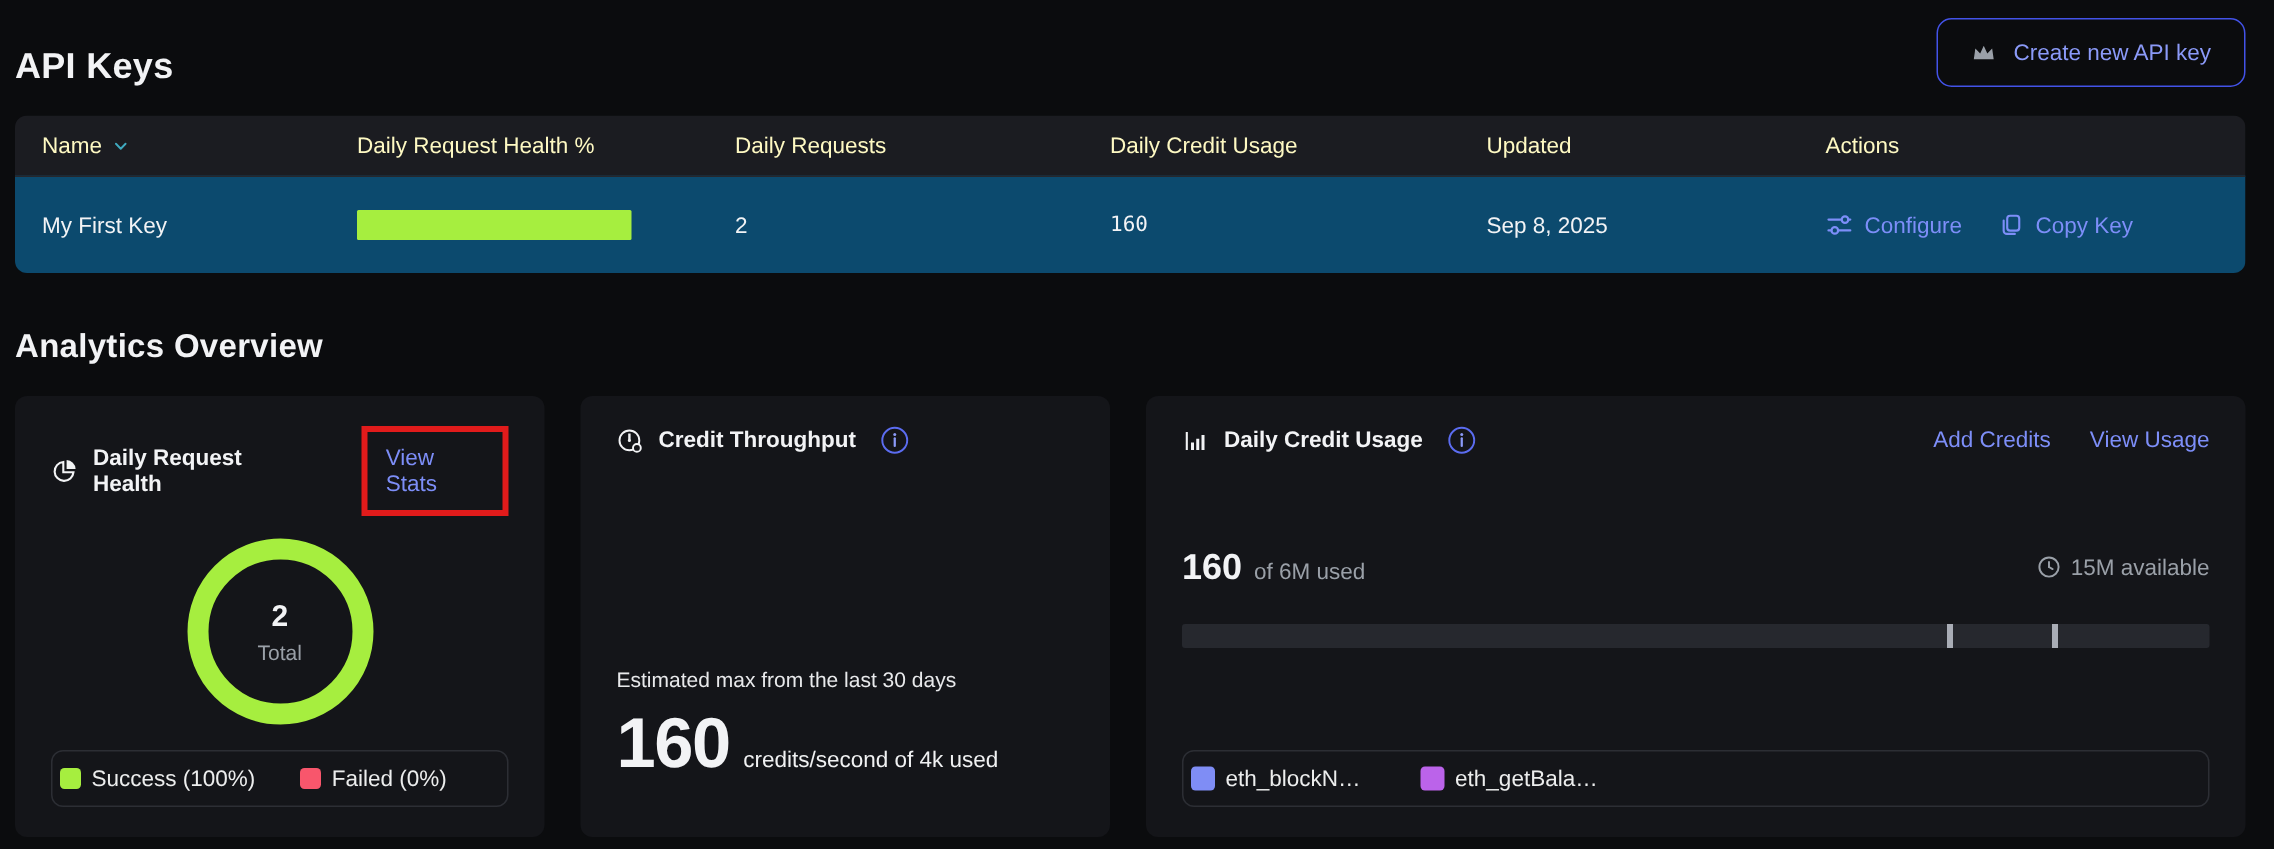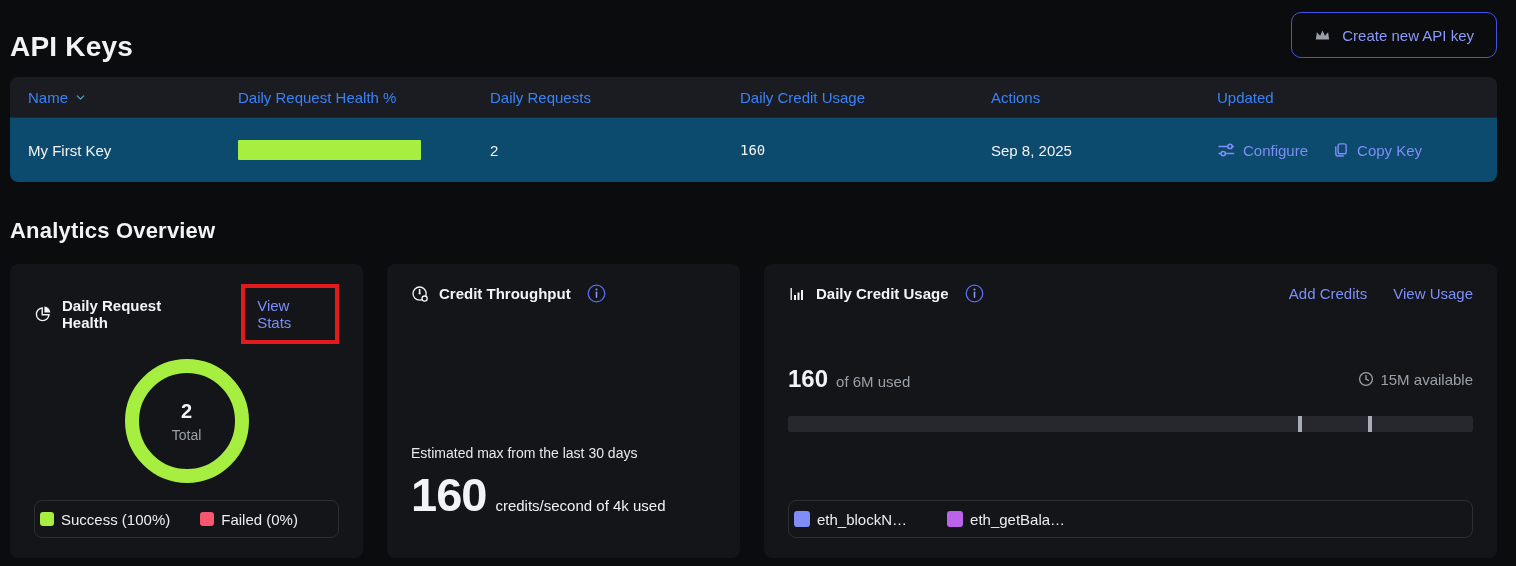--- a/index.html
+++ b/index.html
@@ -7,37 +7,37 @@
   body {
     width: 1516px; height: 566px;
     font-family: "Liberation Sans", sans-serif;
     color: #f2f3f5;
     overflow: hidden;
   }
   .page { padding: 0 19px 0 10px; position: relative; }
 
   
   .top-header { position: relative; height: 72px; }
-  .page-title { font-size: 28px; font-weight: 700; letter-spacing: .2px; padding-top: 31px; }
+  .page-title { font-size: 24px; font-weight: 700; letter-spacing: .2px; padding-top: 31px; }
   .create-btn {
     position: absolute; top: 12px; right: 0;
     height: 46px; padding: 0 22px;
     display: flex; align-items: center; gap: 11px;
     background: transparent; border: 1px solid #4353e8; border-radius: 10px;
     color: #8b9af8; font-size: 15px; font-family: inherit; cursor: pointer;
   }
 
   
   .api-table { border-radius: 8px; overflow: hidden; margin-top: 5px; }
   .thead, .trow {
     display: grid;
     grid-template-columns: 210px 252px 250px 251px 226px 1fr;
     align-items: center;
   }
-  .thead { background: #1b1c21; height: 40px; font-size: 15px; font-weight: 500; color: #3b82f6; }
+  .thead { background: #1b1c21; height: 40px; font-size: 15px; font-weight: 500; color: #fef9c3; }
   .trow  { background: #0c4a6e; height: 65px; font-size: 15px; border-top: 1px solid #26272c; }
   .cell { padding-left: 18px; display: flex; align-items: center; gap: 7px; }
   .health-track { width: 183px; height: 20px; }
   .health-fill { height: 100%; border-radius: 1px; }
   .mono { font-family: "DejaVu Sans Mono", monospace; font-size: 14px; }
   .actions { gap: 24px; }
   .action-link { display: flex; align-items: center; gap: 8px; color: #7d8ef8; font-size: 15px; text-decoration: none; cursor: pointer; }
 
   
   .section-title { font-size: 22px; font-weight: 700; margin: 36px 0 20px; letter-spacing: .2px; }
@@ -116,22 +116,22 @@
         <span>Name</span>
         <span class="icon">
           <svg width="11" height="11" viewBox="0 0 12 12">
               <polyline points="2.5,4.2 6,7.8 9.5,4.2" fill="none" stroke="#3fa9bf" stroke-width="1.4" stroke-linecap="round" stroke-linejoin="round"></polyline>
             </svg>
         </span>
       </div>
       <div class="cell">Daily Request Health %</div>
       <div class="cell">Daily Requests</div>
       <div class="cell">Daily Credit Usage</div>
+      <div class="cell">Updated</div>
       <div class="cell">Actions</div>
-      <div class="cell">Updated</div>
     </div>
     <div class="trow">
       <div class="cell">My First Key</div>
       <div class="cell">
         <div class="health-track">
           <div class="health-fill" style="background-color: rgb(166, 238, 63); width: 100%;"></div>
         </div>
       </div>
       <div class="cell">2</div>
       <div class="cell mono">160</div>

